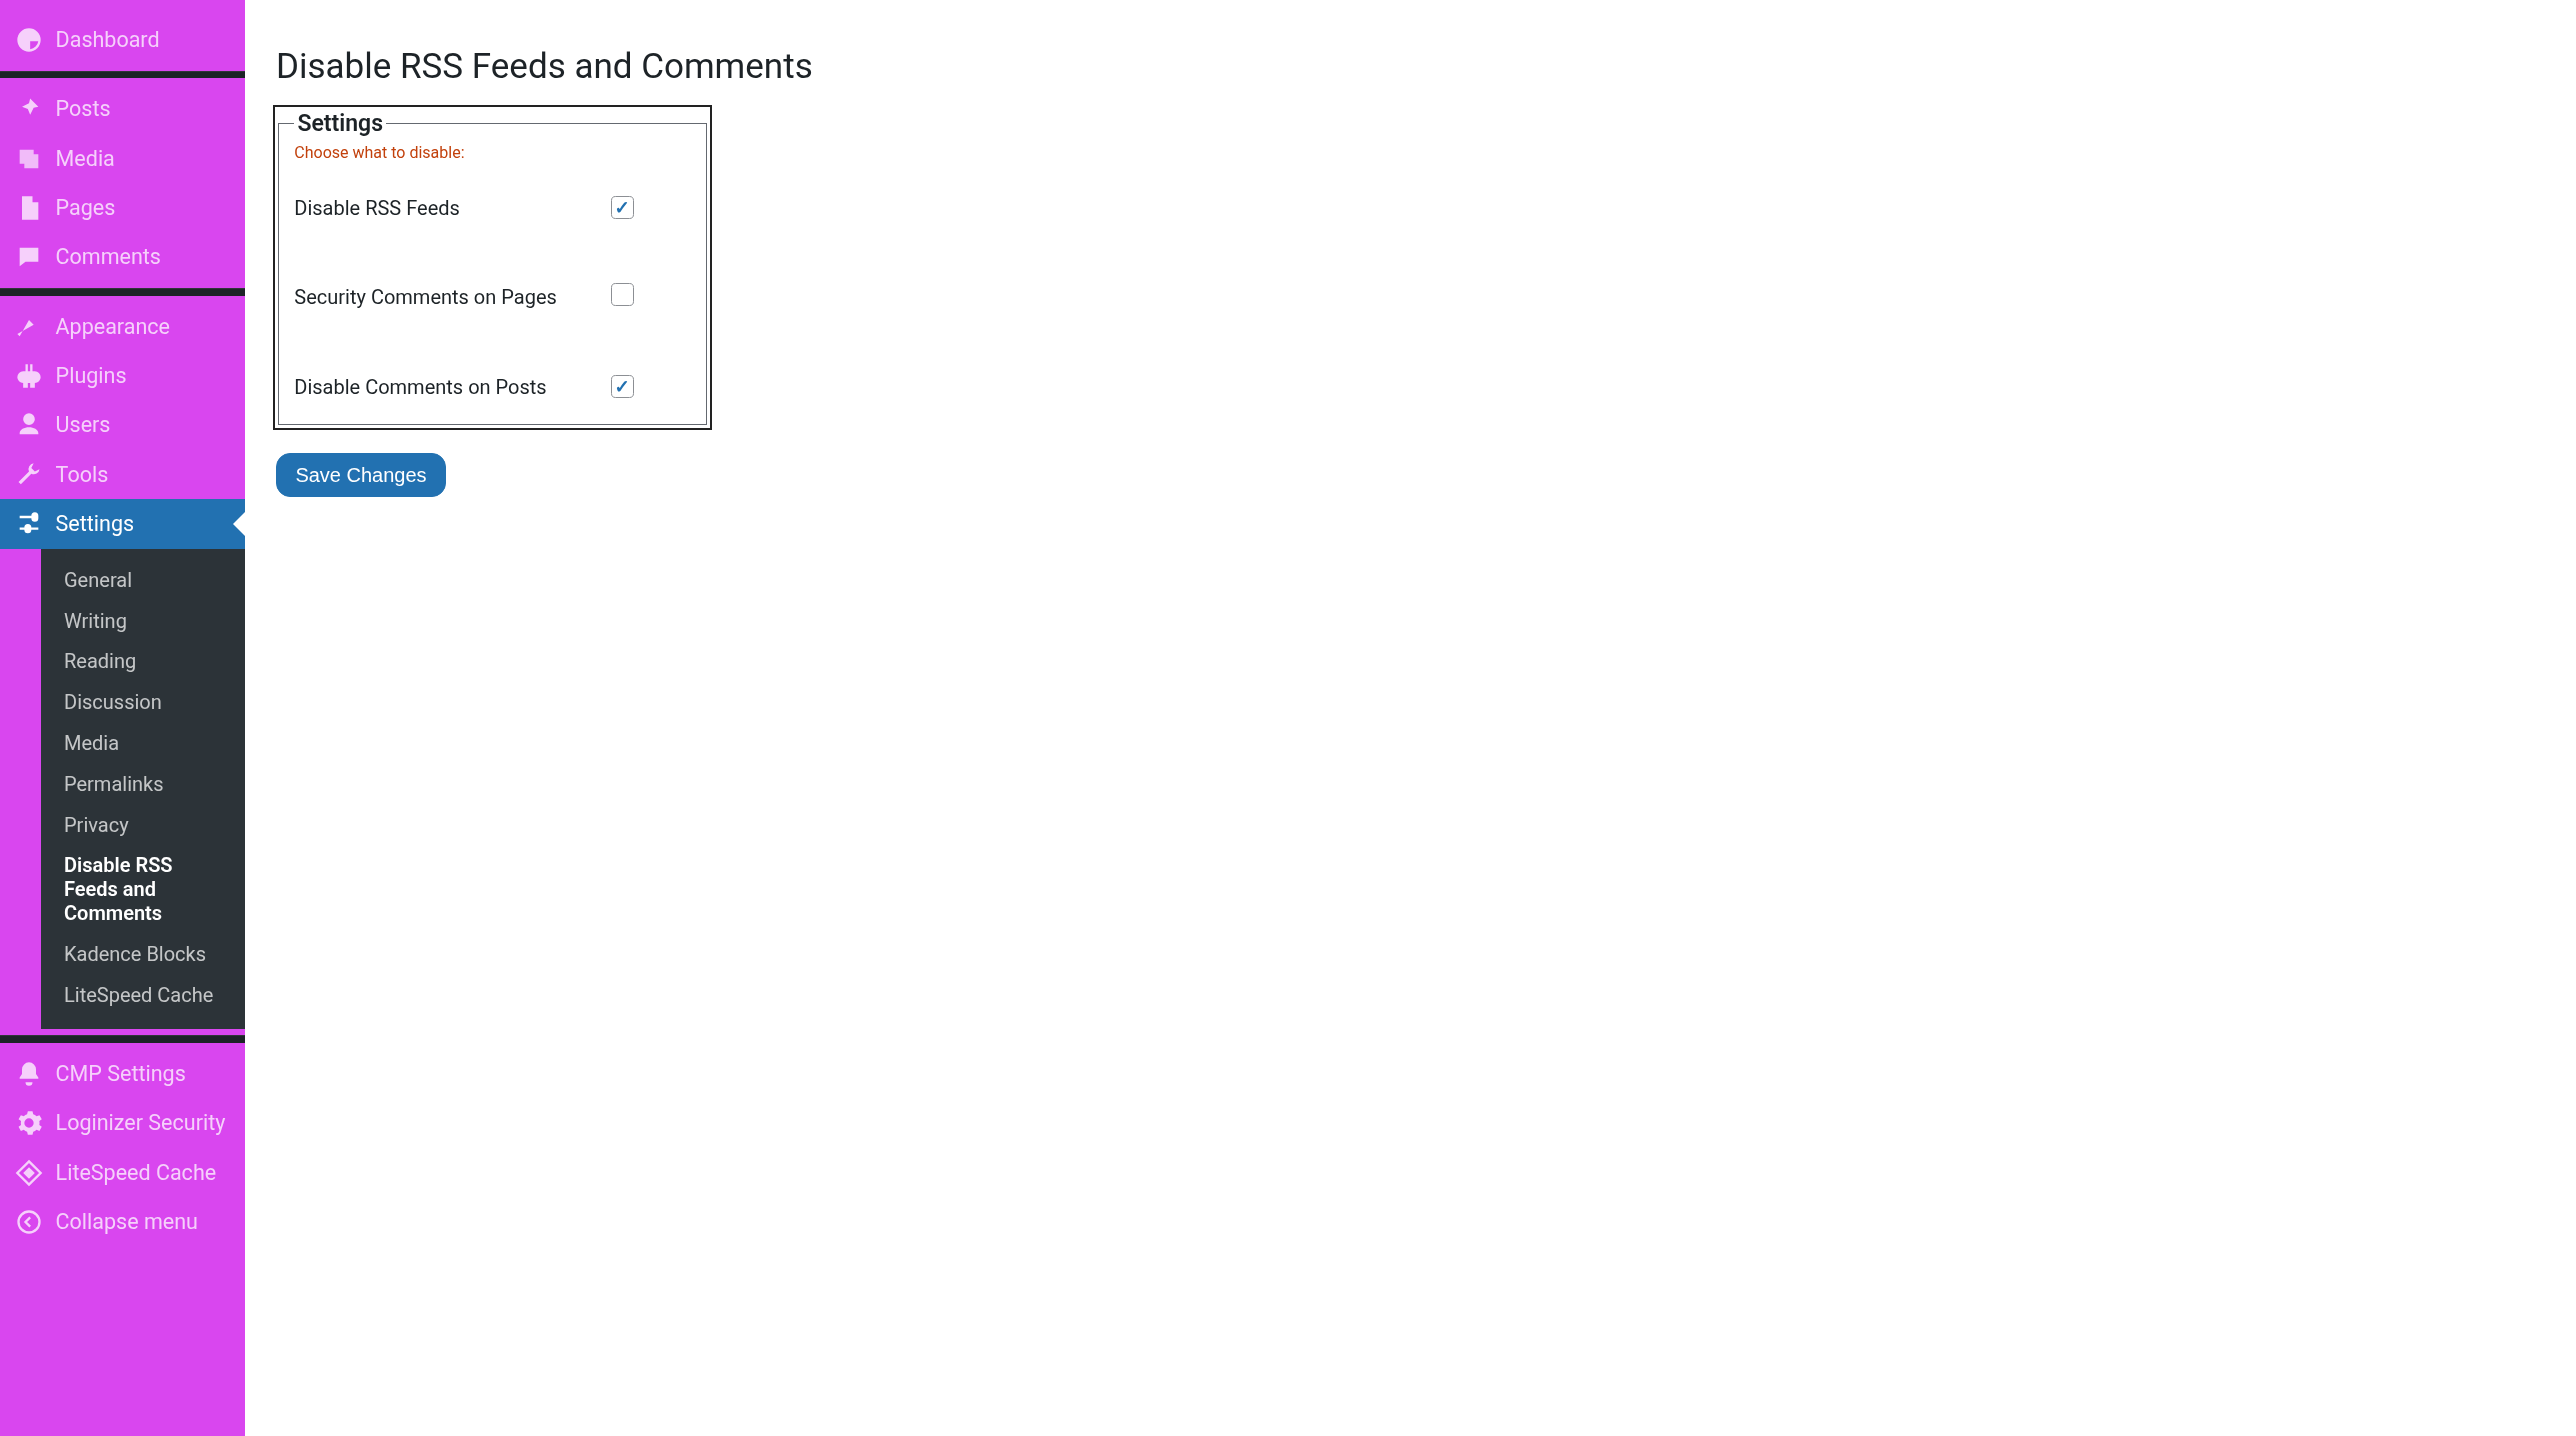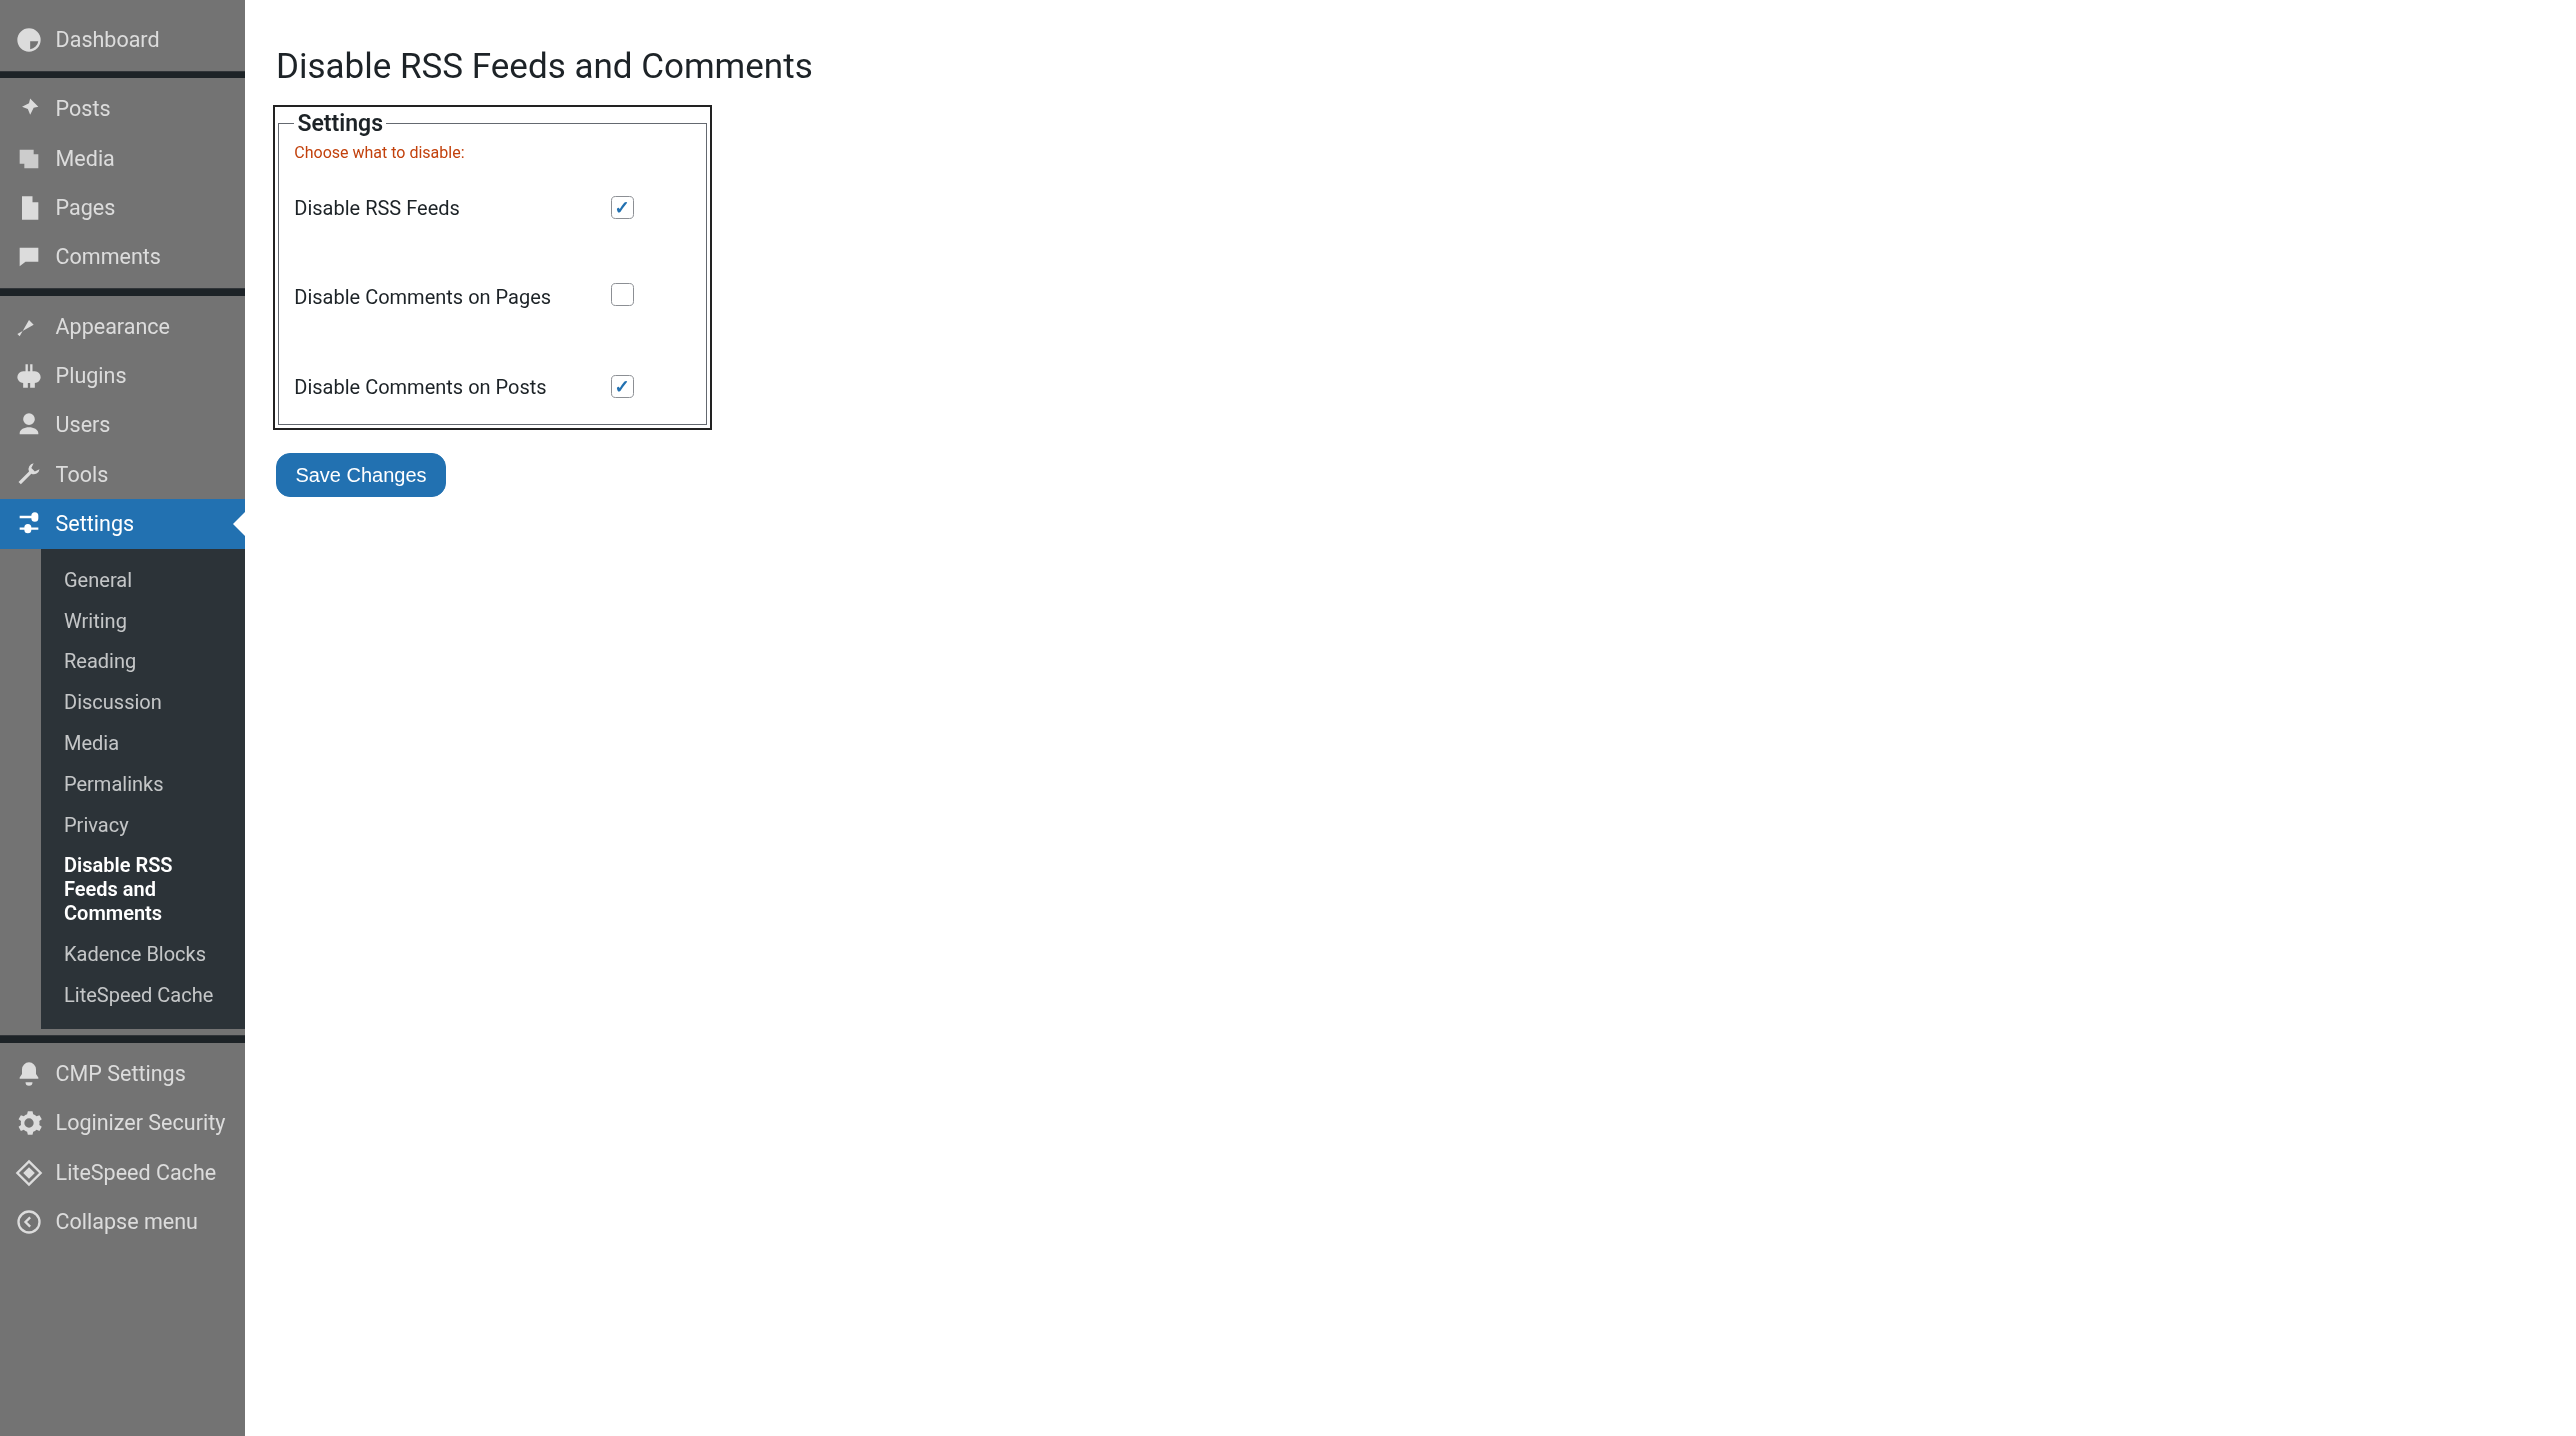--- a/index.html
+++ b/index.html
@@ -10,21 +10,21 @@
     color: #1d2327;
     background: #fff;
     display: flex;
     min-height: 100%;
   }
 
   
   #adminmenu {
     width: 245px;
     min-width: 245px;
-    background: #737373;
+    background: #d946ef;
     display: flex;
     flex-direction: column;
     padding-top: 15.3px;
     position: relative;
   }
   .menu-item {
     display: flex;
     align-items: center;
     color: rgba(255,255,255,0.75);
     padding: 10.7px 15.3px;
@@ -320,21 +320,21 @@
     <fieldset class="settings-box">
       <legend>Settings</legend>
       <div class="hint">Choose what to disable:</div>
 
       <div class="opt-row">
         <label>Disable RSS Feeds</label>
         <span class="cb"><input type="checkbox" class="wp-cb" checked="" style=""></span>
       </div>
 
       <div class="opt-row">
-        <label>Disable Comments on Pages</label>
+        <label>Security Comments on Pages</label>
         <span class="cb"><input type="checkbox" class="wp-cb" style=""></span>
       </div>
 
       <div class="opt-row">
         <label>Disable Comments on Posts</label>
         <span class="cb"><input type="checkbox" class="wp-cb" checked="" style=""></span>
       </div>
     </fieldset>
 
     <button class="button-primary">Save Changes</button>

